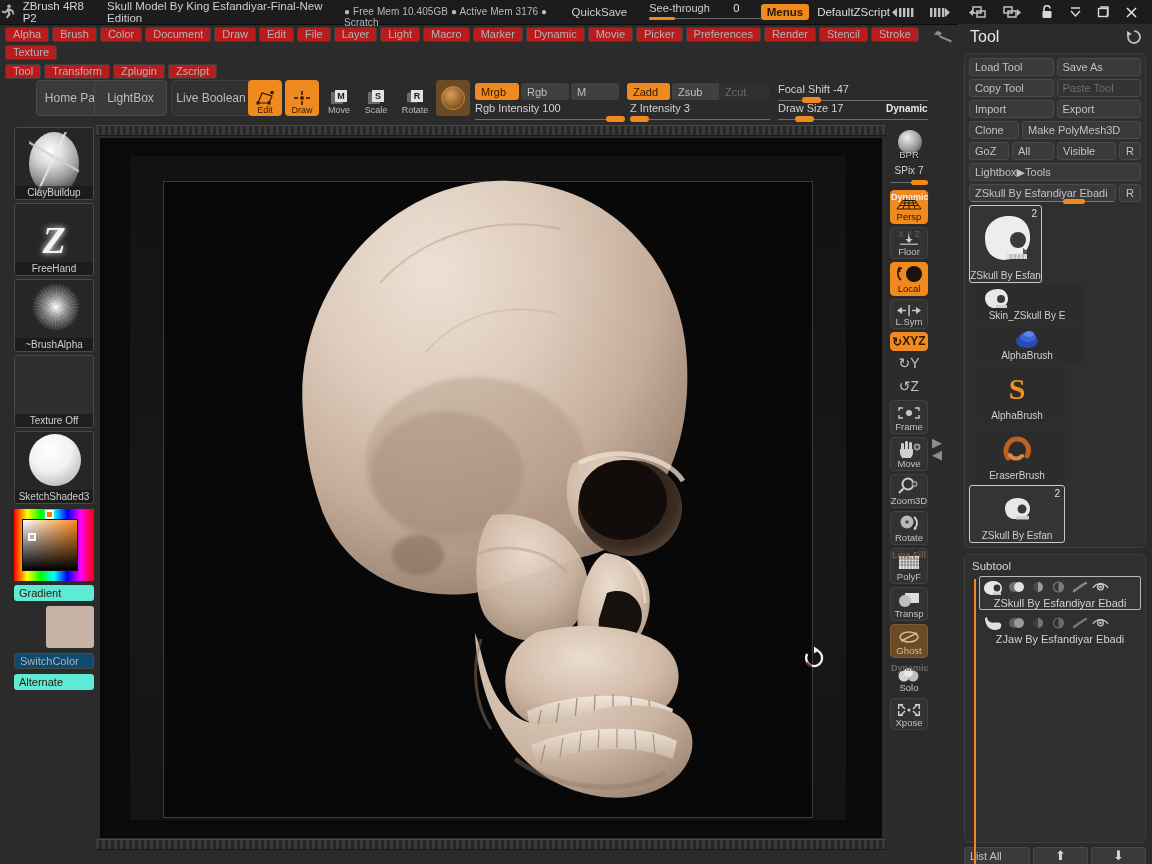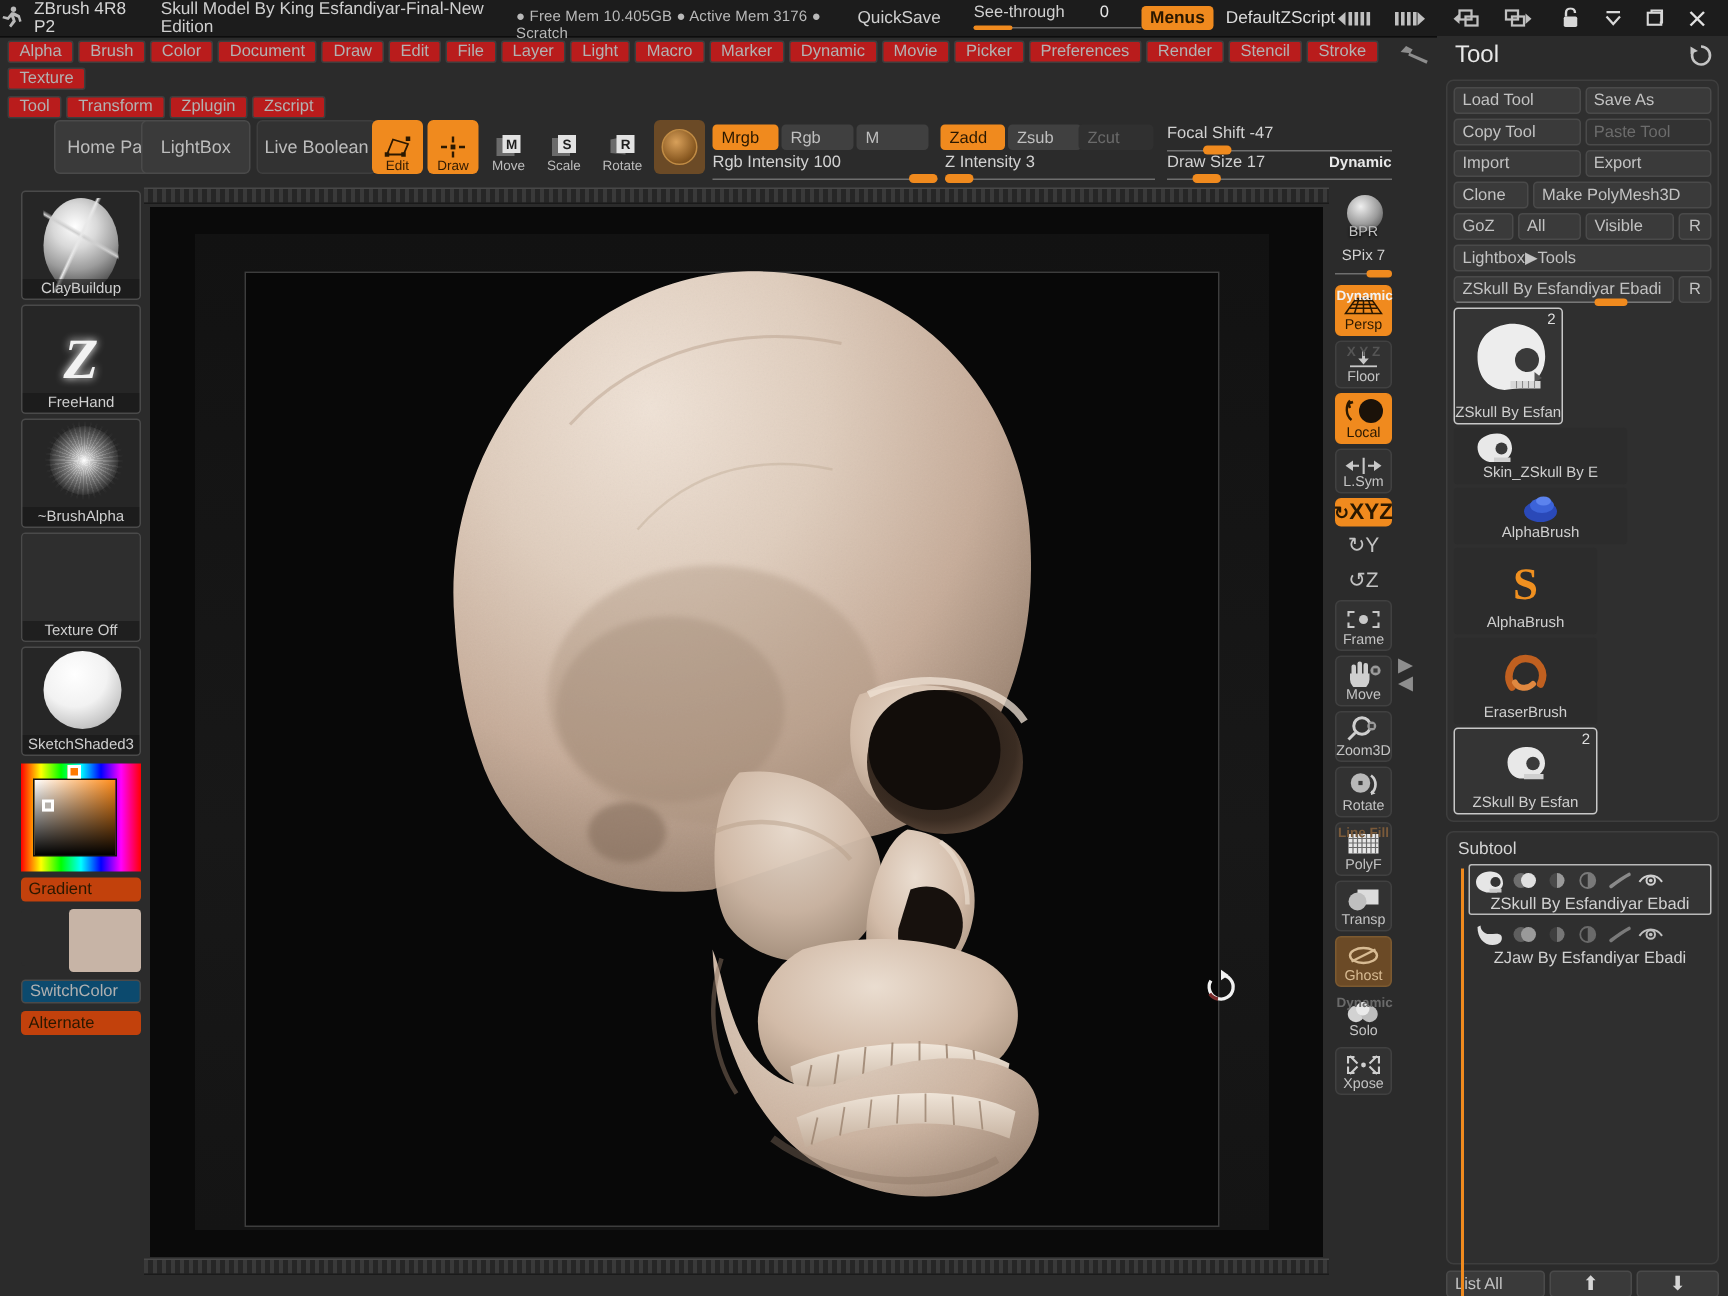--- a/index.html
+++ b/index.html
@@ -119,21 +119,21 @@
   .colorpicker { width:80px; height:72px; position:relative; margin-bottom:4px; }
   .cp-hue { position:absolute; inset:0;
     background:linear-gradient(to right,#ff0000,#ffff00,#00ff00,#00ffff,#0000ff,#ff00ff,#ff0000);}
   .cp-hue::after{content:"";position:absolute;inset:0;
     background:linear-gradient(to bottom,rgba(255,0,0,0) 0%,rgba(255,0,255,0.0) 50%, rgba(0,0,255,0.0) 100%);}
   .cp-sv { position:absolute; left:8px; top:10px; width:56px; height:52px; border:1px solid #111;
     background:linear-gradient(to bottom, rgba(0,0,0,0), #000),
                linear-gradient(to right, #ffffff, #ff8c1a);}
   .cp-mk1 { position:absolute; left:31px; top:1px; width:9px; height:9px; background:#ff7a00; border:2px solid #fff;}
   .cp-mk2 { position:absolute; left:14px; top:24px; width:8px; height:8px; background:#b5b0aa; border:2px solid #fff;}
-  .btn-orange { width:80px; height:16px; background:#c2410c; color:#2b1800;
+  .btn-orange { width:80px; height:16px; background:#5eead4; color:#2b1800;
     border-radius:3px; font-size:11px; padding-left:5px; line-height:16px; margin-bottom:5px;}
   .swatches { width:80px; height:42px; position:relative; margin-bottom:5px; }
   .sw-a { position:absolute; left:0; top:0; width:40px; height:38px; background:#2b2b2b; border-radius:3px;}
   .sw-b { position:absolute; left:32px; top:0; width:48px; height:42px; background:#c7b4a6; border-radius:3px;}
   .btn-dark { width:80px; height:16px; background:#0c4a6e; border:1px solid #4a4a4a; color:#b0b0b0;
     border-radius:3px; font-size:11px; padding-left:5px; line-height:14px; margin-bottom:5px;}
 
   
   .canvaswrap { position:absolute; left:96px; top:125px; width:790px; height:725px; }
   .dotstrip { position:absolute; left:0; top:0; width:790px; height:11px;
@@ -719,21 +719,21 @@
               <rect x="16" y="4.8" width="4" height="1.4"></rect>
           <rect x="12.4" y="0" width="1.4" height="11"></rect>
             </g>
           </svg>
       </div>
       <div class="cap">L.Sym</div>
     </div>
 
     <div class="vb on" style="height:19px;flex-direction:row;justify-content:center;padding-bottom:0;">
       <span style="font-size:12px;font-weight:bold;">↻</span>
-      <span class="cap" style="font-size:15px;font-weight:bold;">XYZ</span>
+      <span class="cap" style="font-size:12px;font-weight:bold;">XYZ</span>
     </div>
 
     <div class="vb plain" style="height:20px;">
       <span class="gly" style="font-size:14px;">↻<tspan>Y</tspan></span>
     </div>
     <div class="vb plain" style="height:20px;">
       <span class="gly" style="font-size:14px;">↺Z</span>
     </div>
 
     <div class="vb" style="height:34px;">

